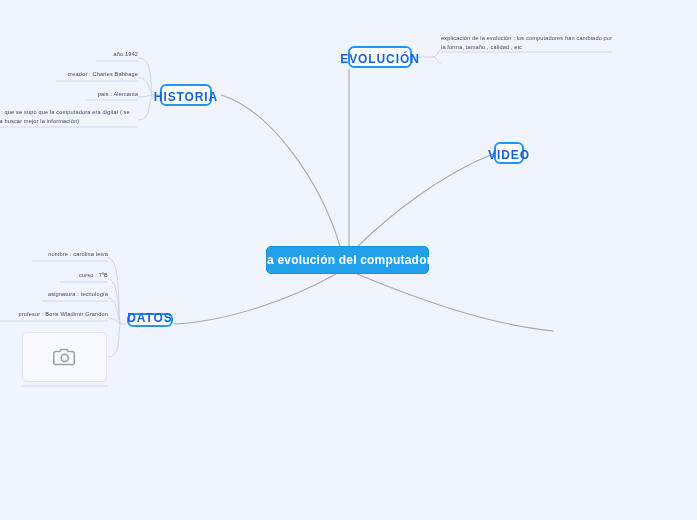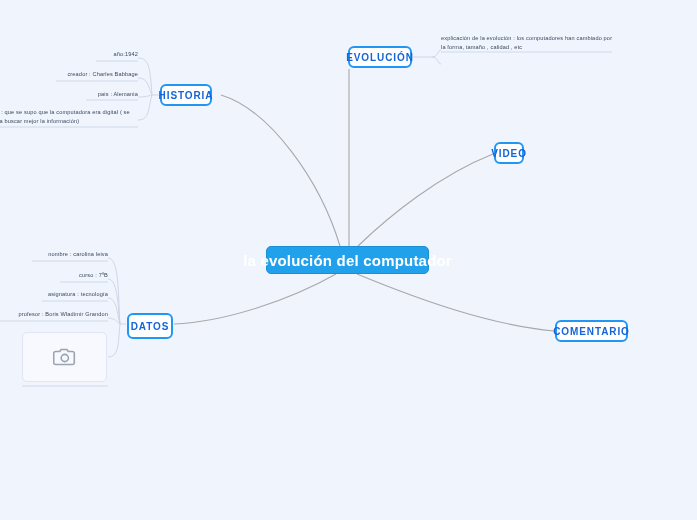--- a/index.html
+++ b/index.html
@@ -37,47 +37,47 @@
     width: 163px;
     height: 28px;
     background: #21a0eb;
     border: 1px solid #1b8fd4;
     border-radius: 5px;
     box-sizing: border-box;
     display: flex;
     align-items: center;
     justify-content: center;
     color: #ffffff;
-    font-size: 15px;
+    font-size: 12px;
     font-weight: bold;
     letter-spacing: 0.2px;
     white-space: nowrap;
   }
 
   
   .branch-node {
     position: absolute;
     background: #ffffff;
     border: 2px solid #2196f3;
     border-radius: 6px;
     box-sizing: border-box;
     display: flex;
-    align-items: center;
+    align-items: flex-end;
     justify-content: center;
     color: #1565d8;
-    font-size: 10px;
+    font-size: 12px;
     font-weight: bold;
     letter-spacing: 0.9px;
     white-space: nowrap;
   }
   .n-historia   { left: 160px; top: 84px;  width: 52px; height: 22px; }
   .n-evolucion  { left: 348px; top: 46px;  width: 64px; height: 22px; }
   .n-video      { left: 494px; top: 142px; width: 30px; height: 22px; }
   .n-comentario { left: 555px; top: 320px; width: 73px; height: 22px; }
-  .n-datos      { left: 127px; top: 313px; width: 46px; height: 26px; }
+  .n-datos      { left: 127px; top: 313px; width: 46px; height: 14px; }
 
   
   .sub-label {
     position: absolute;
     font-size: 5.6px;
     color: #3a4a5e;
     letter-spacing: 0.15px;
     white-space: nowrap;
     line-height: 8px;
     padding-bottom: 2px;
@@ -198,23 +198,20 @@
   </div>
 
   <div class="branch-node n-evolucion">
     <span>EVOLUCIÓN</span>
   </div>
 
   <div class="branch-node n-video">
     <span>VIDEO</span>
   </div>
 
-  <div class="branch-node n-comentario">
-    <span>COMENTARIO</span>
-  </div>
 
   <div class="branch-node n-datos">
     <span>DATOS</span>
   </div>
 
   <div class="sub-label s-anio">año:1942</div>
   <div class="sub-label s-creador">creador : Charles Babbage</div>
   <div class="sub-label s-pais">pais : Alemania</div>
   <div class="sub-label s-dato multi">dato : que se supo que la computadora era digital ( se podía buscar mejor la información)</div>
 

